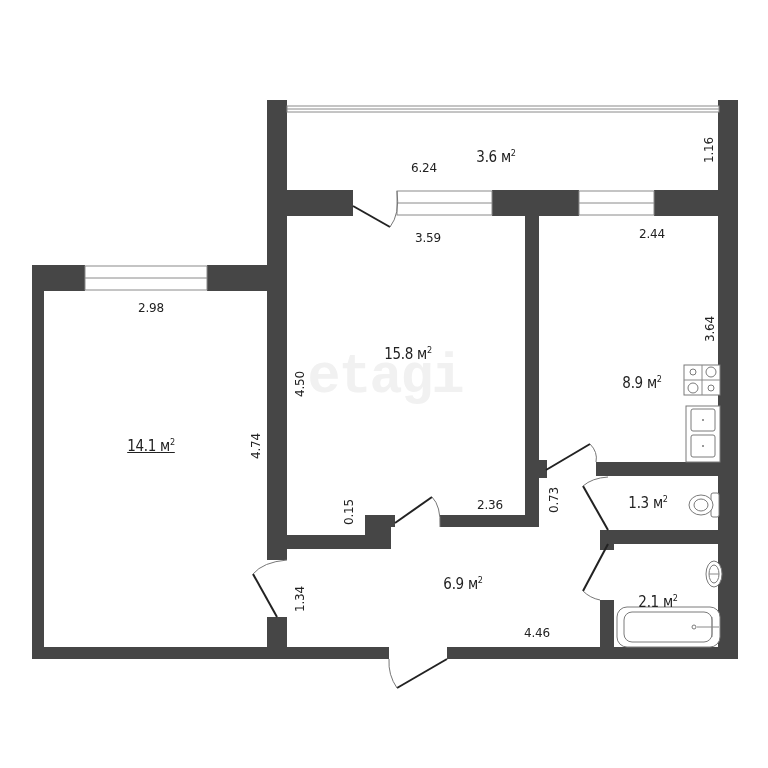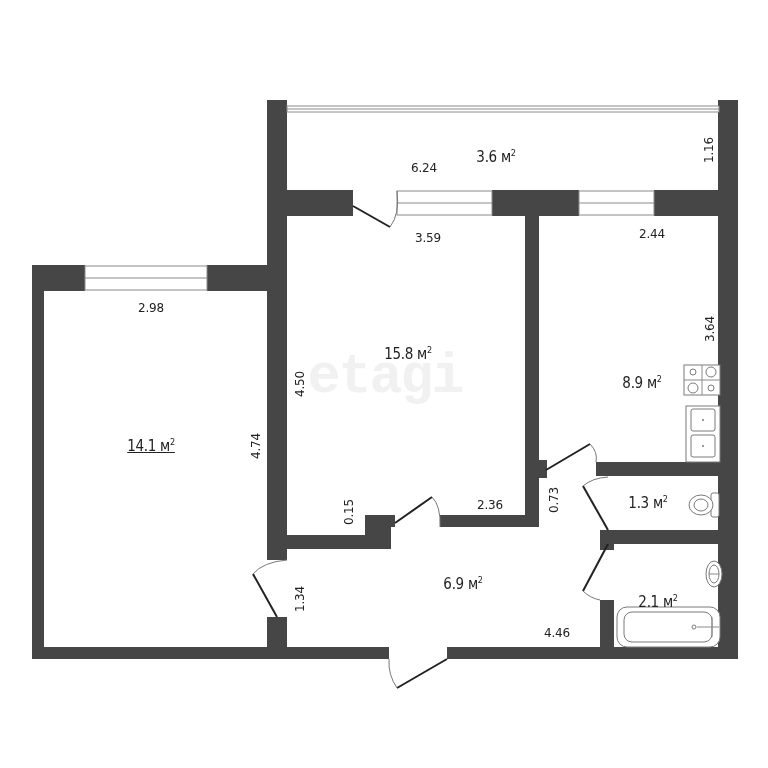--- a/index.html
+++ b/index.html
@@ -162,14 +162,14 @@
 <div class="label dim" style="left:424px; top:168px;text-align:right;">6.24</div>
 <div class="label dim" style="left:400px; top:238px;margin-left:28px;">3.59</div>
 <div class="label dim vert" style="left:300px; top:384px;">4.50</div>
 <div class="label dim vert" style="left:349px; top:512px;">0.15</div>
 <div class="label dim" style="left:490px; top:505px;">2.36</div>
 <div class="label dim" style="left:620px; top:234px;margin-left:32px;">2.44</div>
 <div class="label dim vert" style="left:710px; top:329px;">3.64</div>
 <div class="label dim" style="left:151px; top:308px;">2.98</div>
 <div class="label dim vert" style="left:256px; top:446px;">4.74</div>
 <div class="label dim vert" style="left:300px; top:599px;">1.34</div>
-<div class="label dim" style="left:557px; top:633px;text-align:right;">4.46</div>
+<div class="label dim" style="left:537px; top:633px;text-align:right;">4.46</div>
 <div class="label dim vert" style="left:554px; top:500px;">0.73</div>
 
 </body></html>

